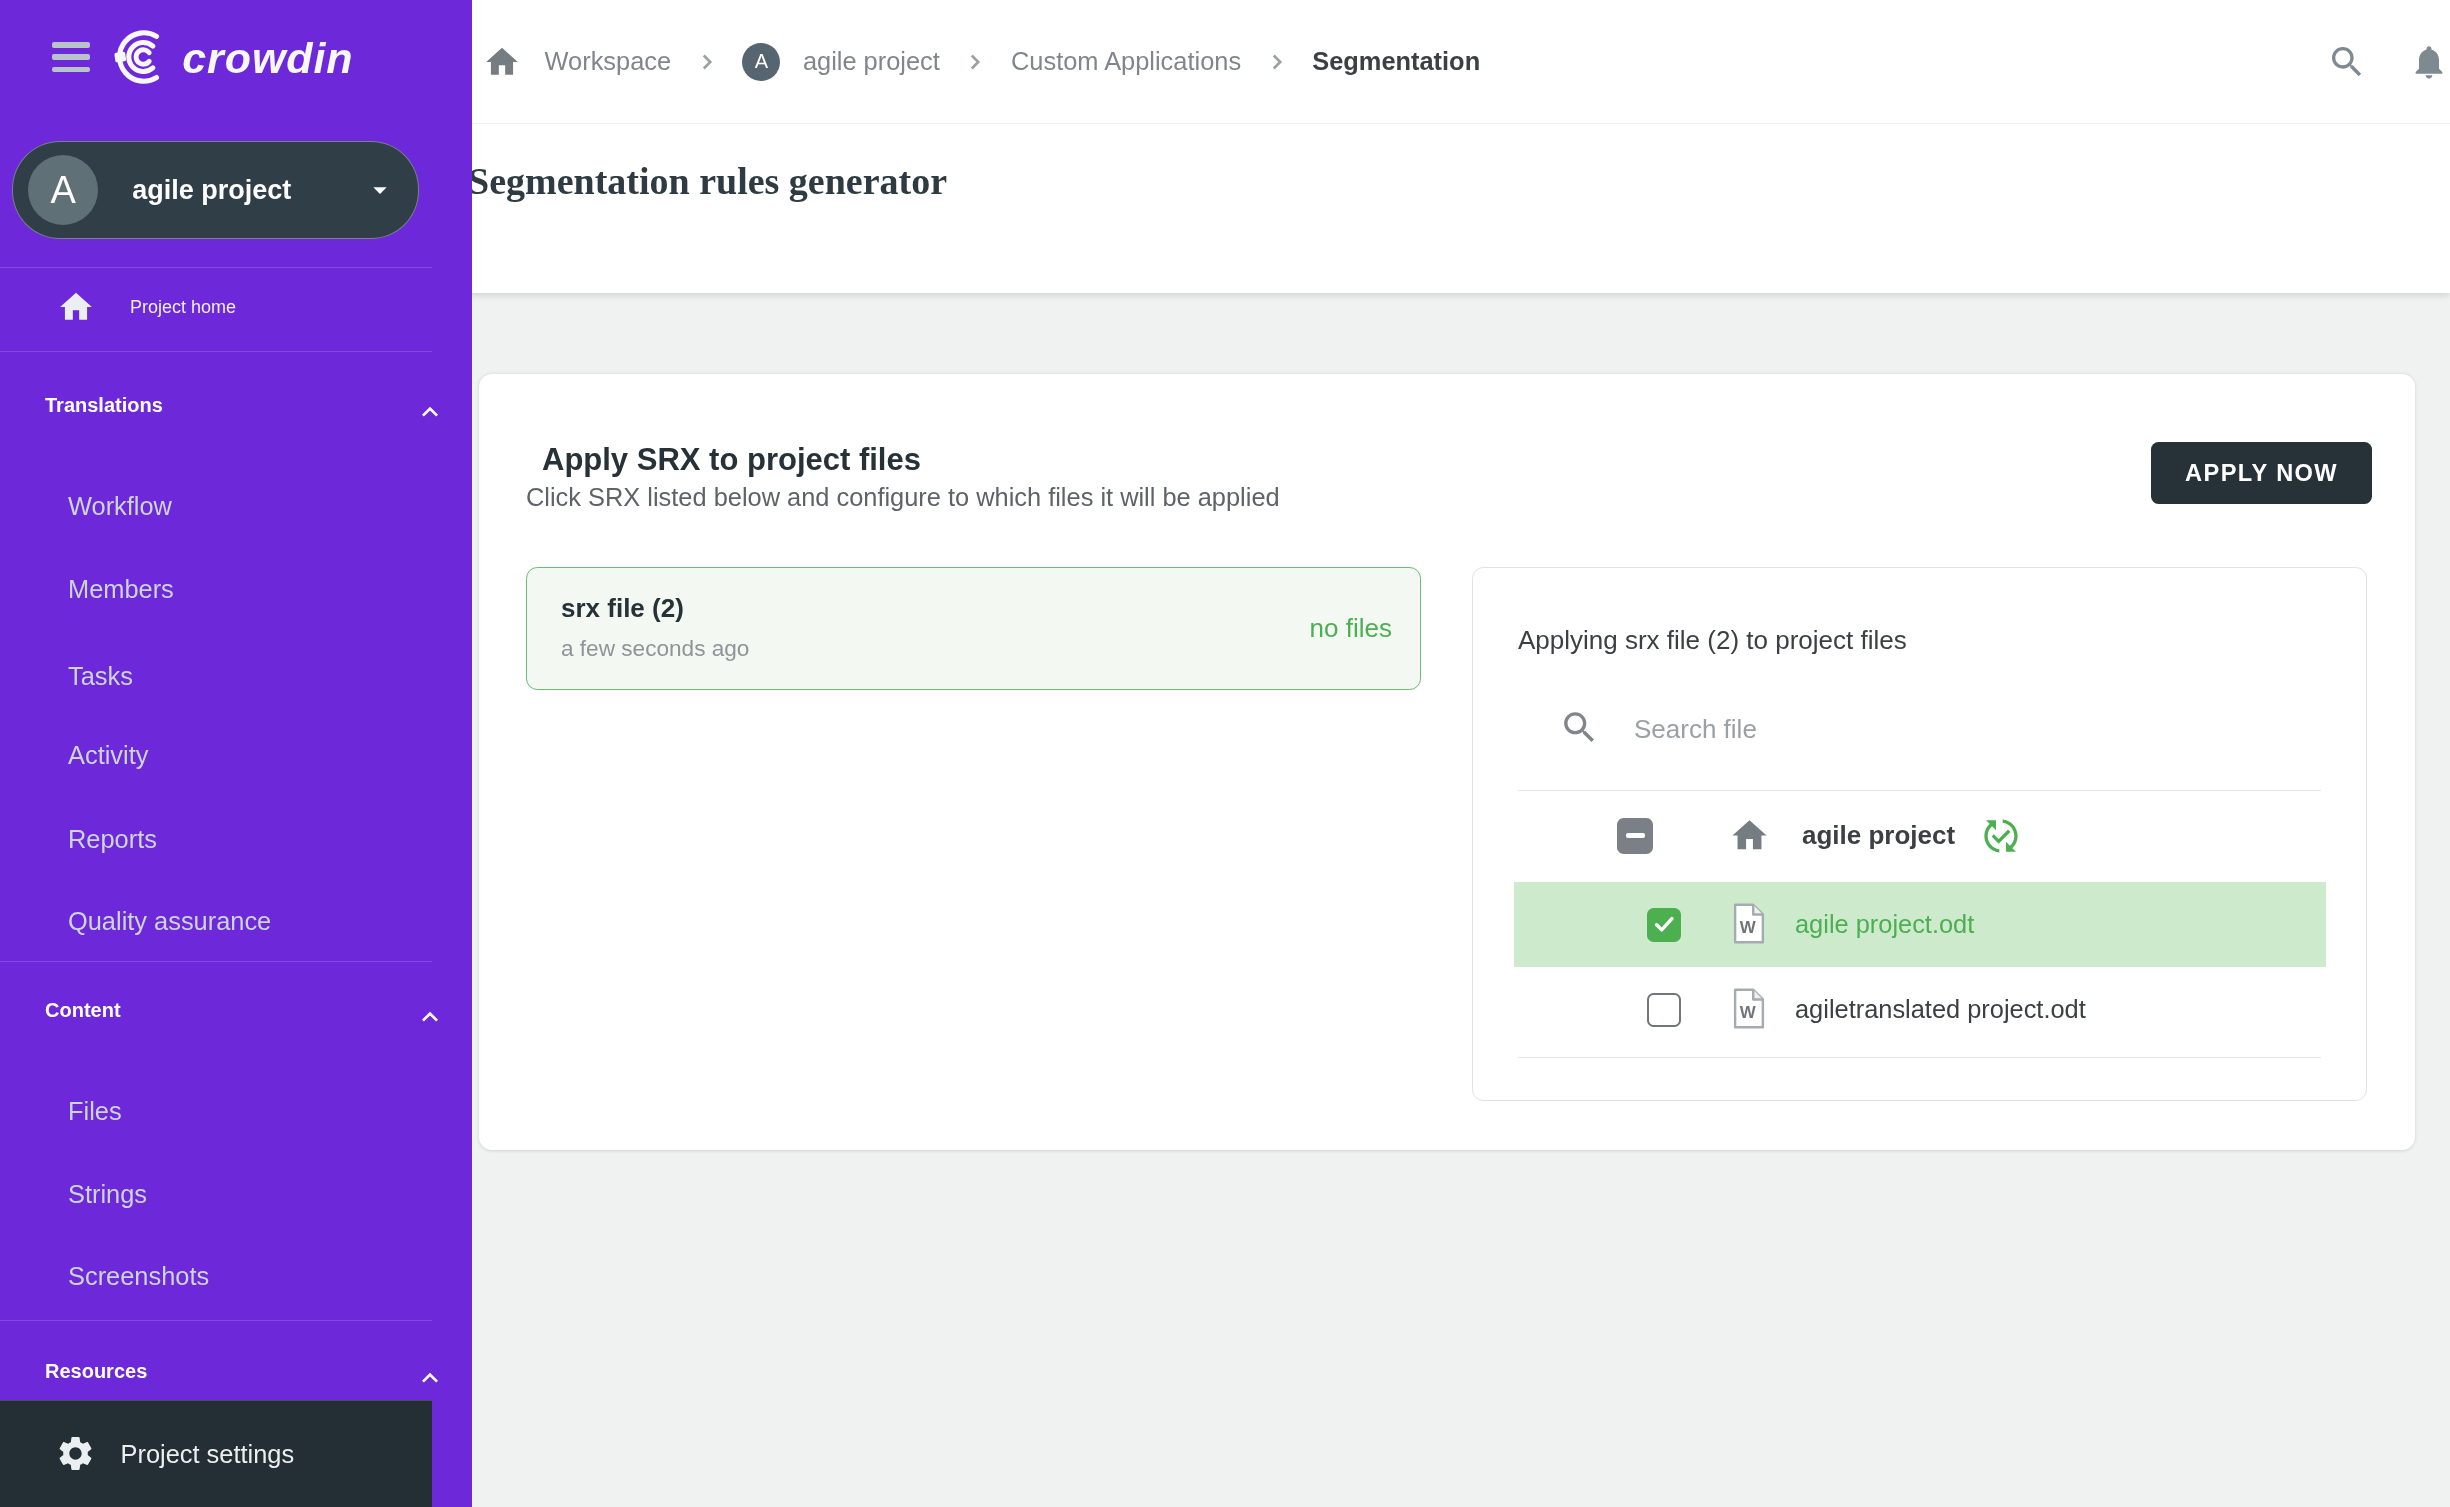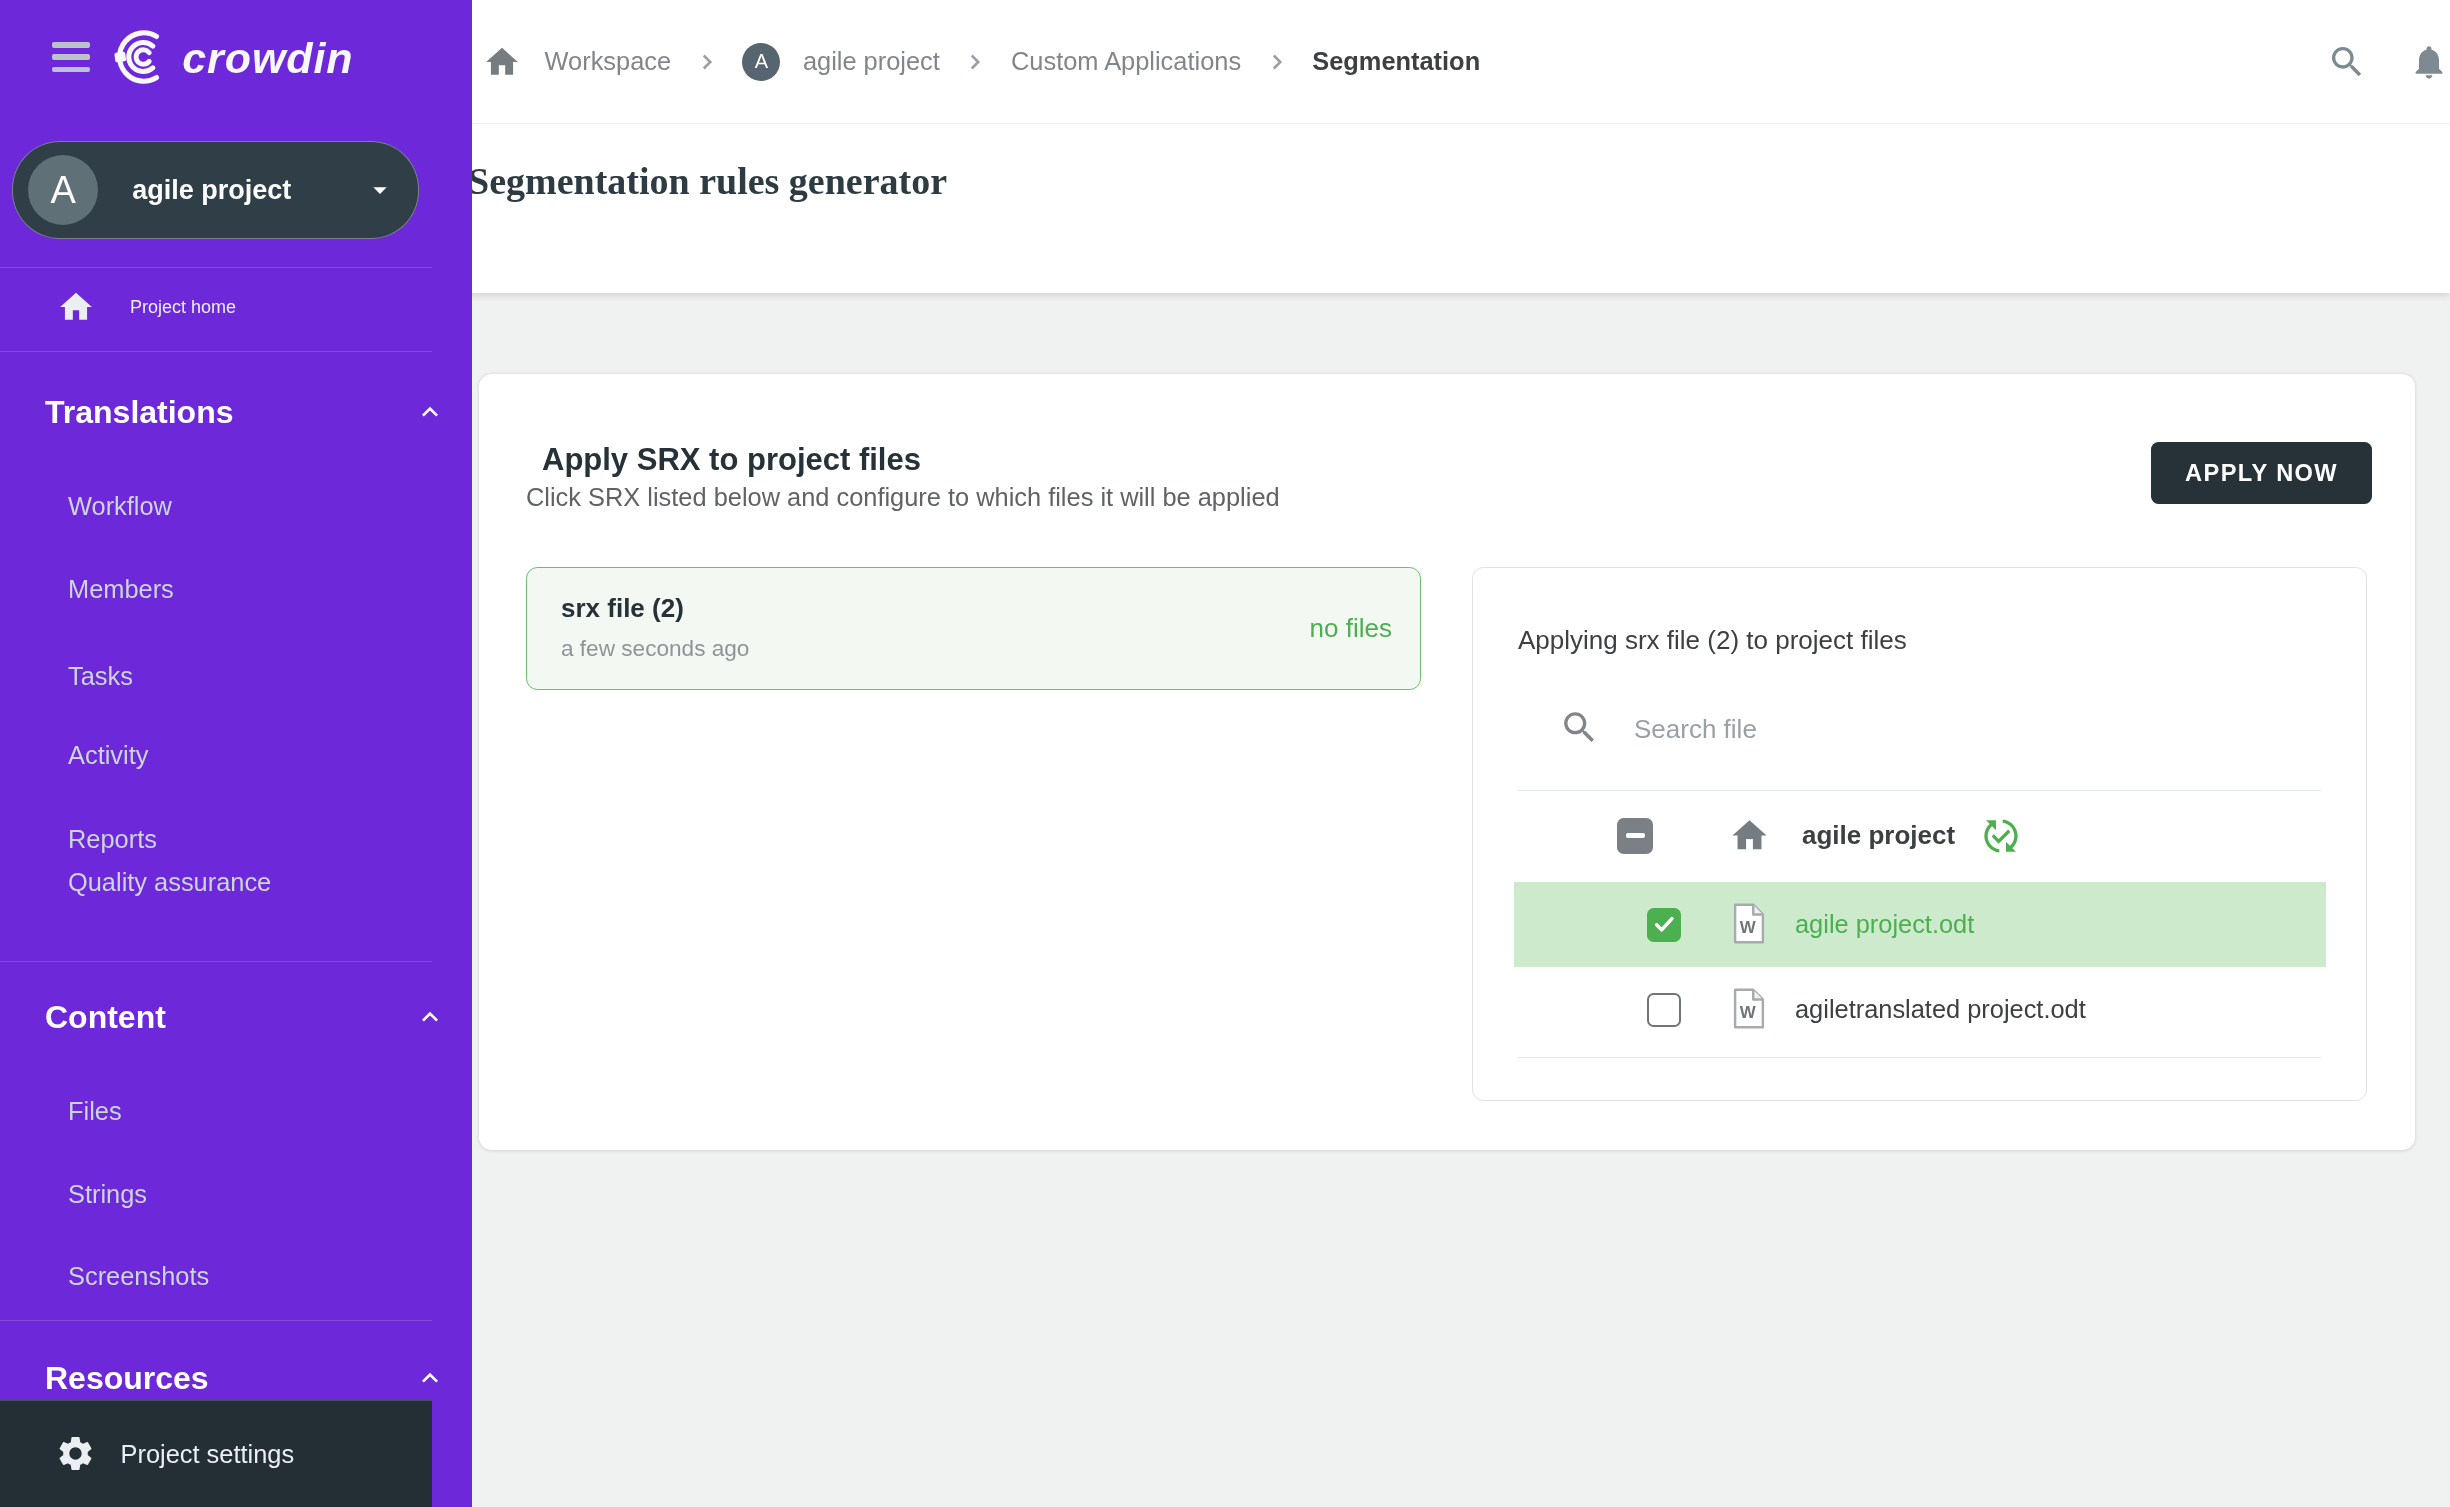--- a/index.html
+++ b/index.html
@@ -17,21 +17,21 @@
   .logo-text{color:#f5f7f8;font-size:43px;font-weight:700;font-style:italic;letter-spacing:0.9px;}
   .project-pill{position:absolute;left:12.3px;top:141px;width:405px;height:96px;background:#2f3e47;
     border:0.9px solid rgba(255,255,255,.35);border-radius:48px;display:flex;align-items:center;cursor:pointer;}
   .pill-avatar{width:70px;height:70px;border-radius:50%;background:#5f7077;color:#fff;font-size:38px;
     display:flex;align-items:center;justify-content:center;margin-left:15px;}
   .pill-label{color:#fff;font-size:27px;font-weight:700;margin-left:34px;flex:1;}
   .sb-divider{position:absolute;left:0;width:432px;height:0;border-top:0.9px solid rgba(255,255,255,.16);}
   .nav-row{position:absolute;left:0;width:432px;display:flex;align-items:center;color:#eceff1;cursor:pointer;}
   .nav-row .nav-ic{margin-left:55px;width:41px;display:flex;justify-content:center;}
   .nav-row .nav-label{margin-left:34px;font-size:18px;}
-  .sb-section{position:absolute;left:45px;color:#ffffff;font-size:32px;font-weight:700;cursor:pointer;text-align:center;}
+  .sb-section{position:absolute;left:45px;color:#ffffff;font-size:20px;font-weight:700;cursor:pointer;text-align:center;}
   .sb-chevron{position:absolute;right:26px;width:32px;height:32px;cursor:pointer;}
   .sb-item{position:absolute;left:68px;color:#ccd5da;font-size:25.4px;cursor:pointer;}
   .sb-footer{position:absolute;left:0;top:1400px;width:432px;height:107px;background:#232e35;
     border-top:0.9px solid rgba(255,255,255,.16);display:flex;align-items:center;cursor:pointer;}
   .sb-footer .gear{margin-left:55px;}
   .sb-footer .nav-label{margin-left:24.5px;color:#eceff1;font-size:25.4px;}
 
   
   .topbar{position:absolute;left:432px;top:0;width:2324px;height:123px;background:#fff;
     border-bottom:0.9px solid #eef1f2;display:flex;align-items:center;z-index:4;}
@@ -138,21 +138,21 @@
 
   <div class="sb-section" style="top:394px;">Translations</div>
   <svg class="sb-chevron" style="top:396px;" viewBox="0 0 24 24" fill="#ffffff">
       <path d="M7.41 15.41L12 10.83l4.59 4.58L18 14l-6-6-6 6z"></path>
     </svg>
   <div class="sb-item" style="top:492px;">Workflow</div>
   <div class="sb-item" style="top:575px;">Members</div>
   <div class="sb-item" style="top:662px;">Tasks</div>
   <div class="sb-item" style="top:741px;">Activity</div>
   <div class="sb-item" style="top:825px;">Reports</div>
-  <div class="sb-item" style="top:868px;text-align:center;">Quality assurance</div>
+  <div class="sb-item" style="top:907px;text-align:center;">Quality assurance</div>
 
   <div class="sb-divider" style="top:961px;"></div>
 
   <div class="sb-section" style="top:999px;">Content</div>
   <svg class="sb-chevron" style="top:1001px;" viewBox="0 0 24 24" fill="#ffffff">
       <path d="M7.41 15.41L12 10.83l4.59 4.58L18 14l-6-6-6 6z"></path>
     </svg>
   <div class="sb-item" style="top:1097px;">Files</div>
   <div class="sb-item" style="top:1180px;">Strings</div>
   <div class="sb-item" style="top:1262px;">Screenshots</div>

